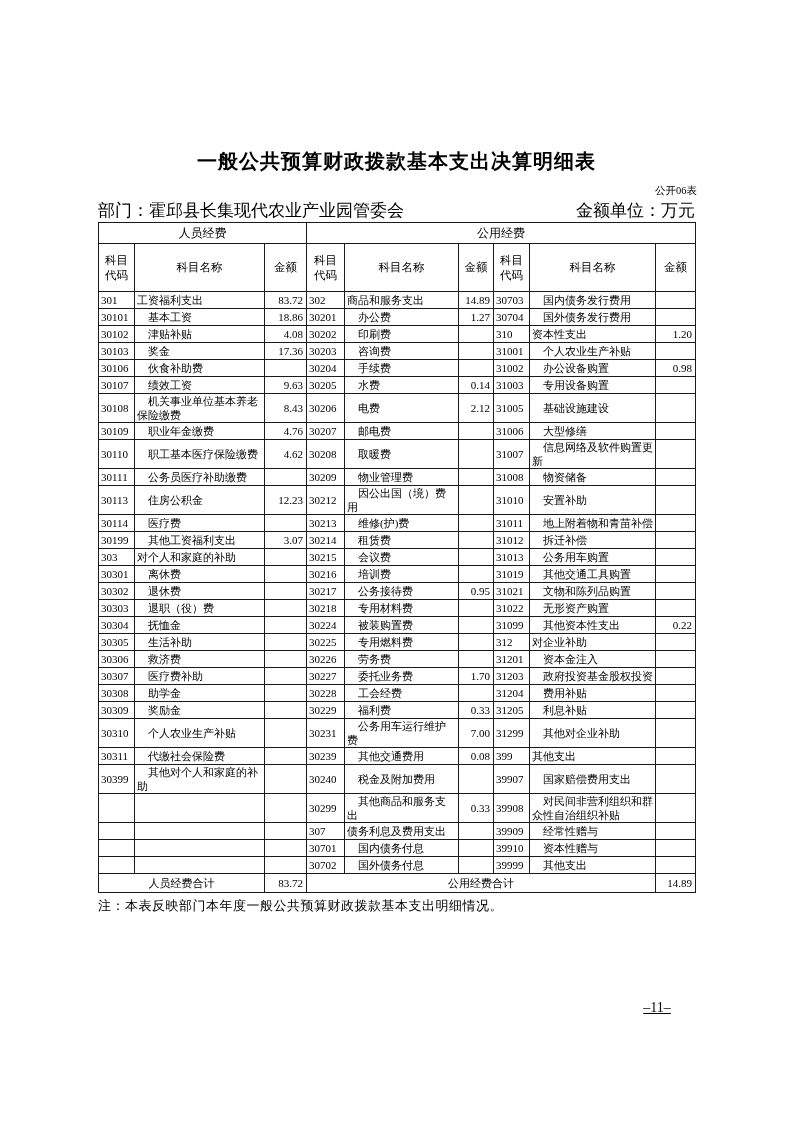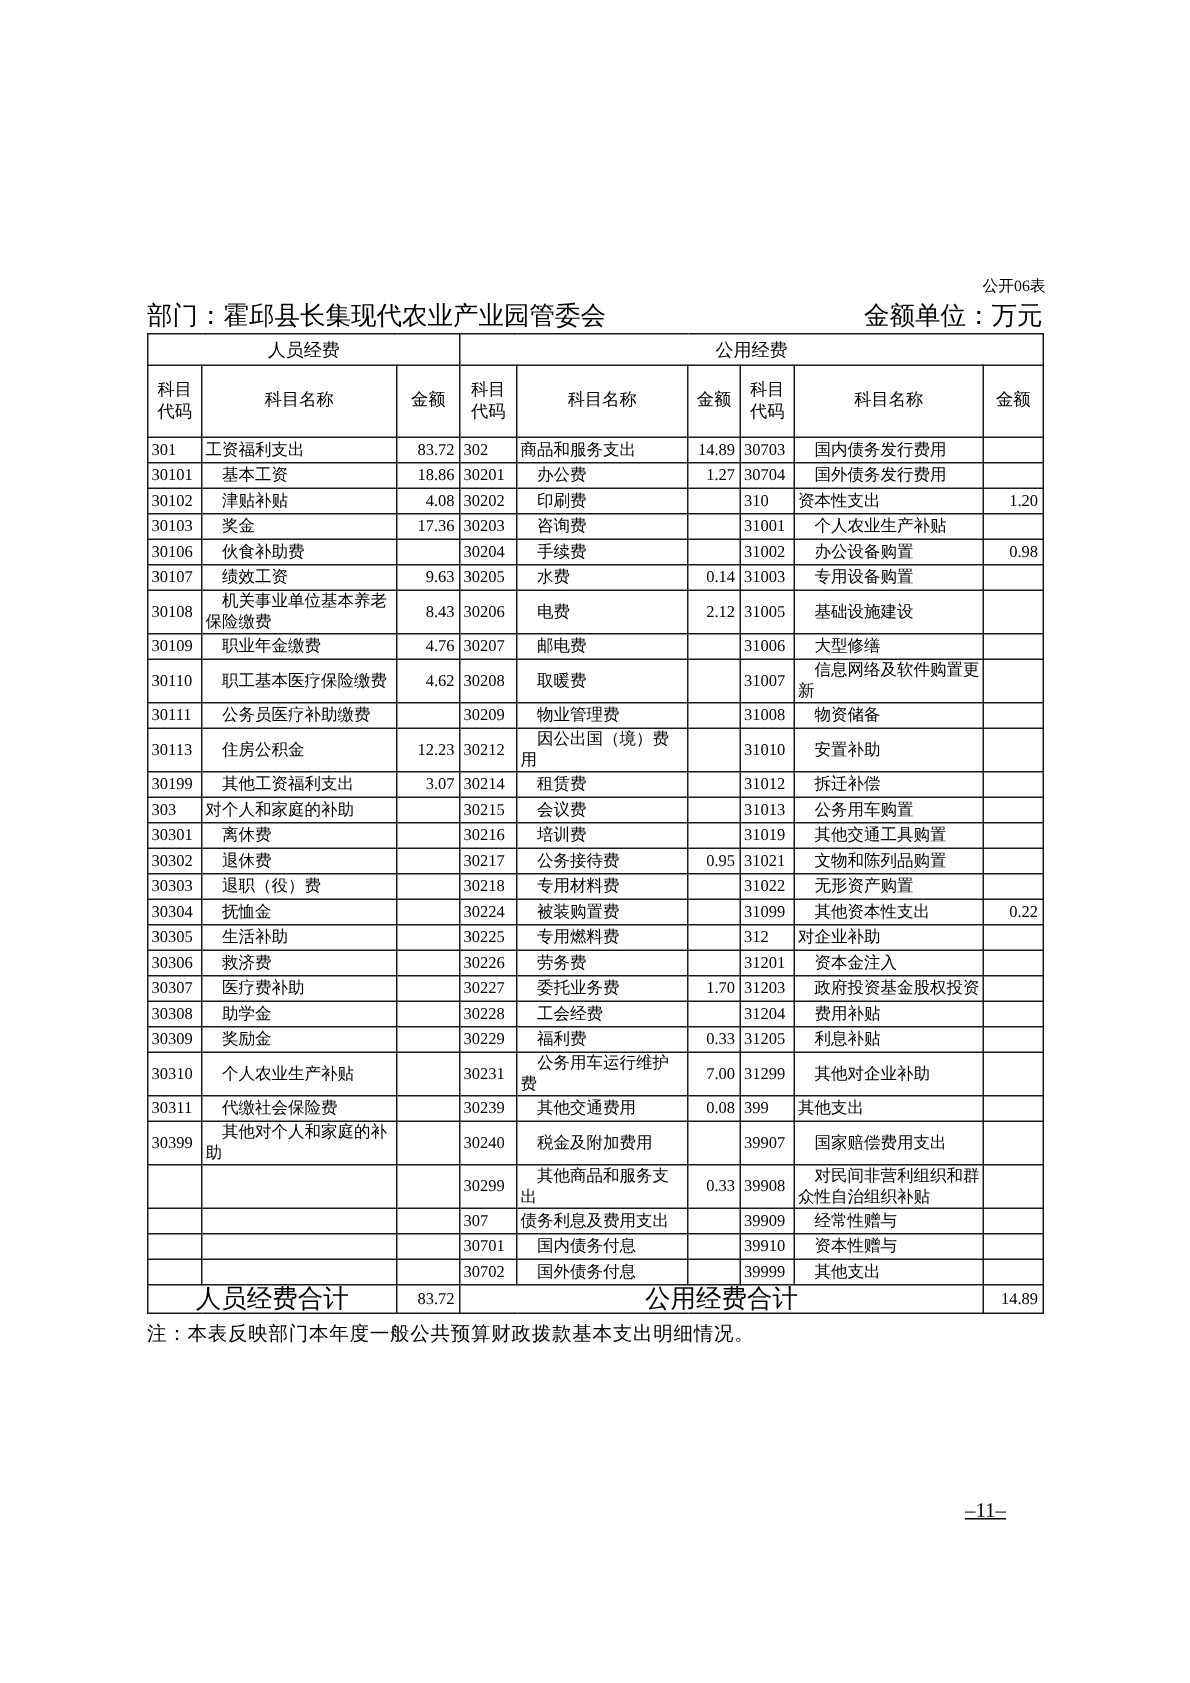--- a/index.html
+++ b/index.html
@@ -60,21 +60,21 @@
   table.detail th {
     font-weight: normal;
     text-align: center;
   }
   tr.group-header th { height: 21px; font-size: 12px; }
   tr.col-header th { height: 48px; font-size: 11.5px; line-height: 15px; padding: 0 2px; }
   td.code { height: 17px; text-align: left; padding: 0 2px; }
   td.name { height: 17px; text-align: left; padding: 0 2px; text-indent: 1em; }
   td.name.top { text-indent: 0; }
   td.amt  { height: 17px; text-align: right; padding: 0 3px; }
-  tfoot td.total-label { height: 19px; text-align: center; font-size: 17px; }
+  tfoot td.total-label { height: 19px; text-align: center; font-size: 11px; }
   tfoot td.amt { height: 19px; }
   .note {
     margin-top: 4px;
     font-size: 13px;
     letter-spacing: 0.5px;
   }
   .page-number {
     position: absolute;
     top: 1000px;
     left: 612px;
@@ -82,20 +82,21 @@
     text-align: center;
     font-size: 14px;
     text-decoration: underline;
   }
 </style>
 </head>
 <body>
 
 <div class="page">
 
+  <div class="title">一般公共预算财政拨款基本支出决算明细表</div>
 
   <div class="table-code">公开06表</div>
 
   <div class="meta-row">
     <span>部门：霍邱县长集现代农业产业园管委会</span>
     <span>金额单位：万元</span>
   </div>
 
   <div class="table-wrap">
     <table class="detail">
@@ -243,20 +244,31 @@
             <td class="name">住房公积金</td>
             <td class="amt">12.23</td>
             <td class="code">30212</td>
             <td class="name">因公出国（境）费用</td>
             <td class="amt"></td>
             <td class="code">31010</td>
             <td class="name">安置补助</td>
             <td class="amt"></td>
           </tr>
           <tr>
+            <td class="code">30114</td>
+            <td class="name">医疗费</td>
+            <td class="amt"></td>
+            <td class="code">30213</td>
+            <td class="name">维修(护)费</td>
+            <td class="amt"></td>
+            <td class="code">31011</td>
+            <td class="name">地上附着物和青苗补偿</td>
+            <td class="amt"></td>
+          </tr>
+          <tr>
             <td class="code">30199</td>
             <td class="name">其他工资福利支出</td>
             <td class="amt">3.07</td>
             <td class="code">30214</td>
             <td class="name">租赁费</td>
             <td class="amt"></td>
             <td class="code">31012</td>
             <td class="name">拆迁补偿</td>
             <td class="amt"></td>
           </tr>

